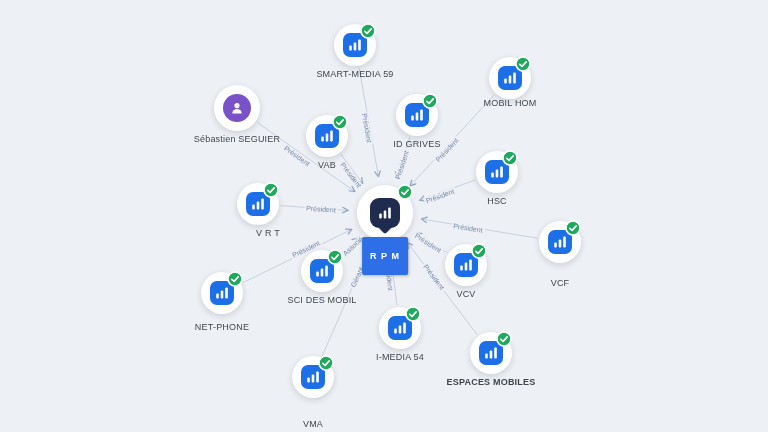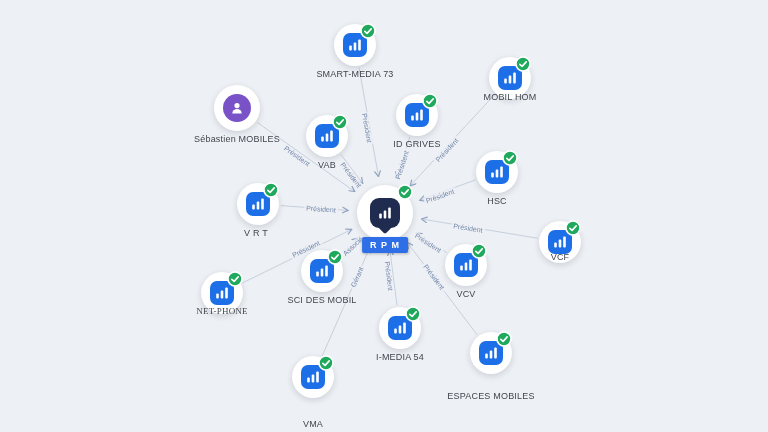--- a/index.html
+++ b/index.html
@@ -24,21 +24,21 @@
   .pin::after { content:""; position:absolute; bottom:-4px; left:50%;
          width:10px; height:10px; background:#202b50; border-radius:2px;
          transform:translateX(-50%) rotate(45deg); z-index:-1; }
 
   .check { position:absolute; top:-1px; right:0; width:16px; height:16px; line-height:0; }
 
   .node-label { position:absolute; transform:translateX(-50%); z-index:5;
                 font-size:9px; color:#41464e; white-space:nowrap; letter-spacing:.2px; }
   .central-badge { position:absolute; transform:translateX(-50%); z-index:6;
                 background:#2e6fe8; color:#ffffff; font-weight:bold; font-size:9px;
-                padding:3px 8px; border-radius:2px; letter-spacing:1px; white-space:nowrap;
+                padding:14px 8px; border-radius:2px; letter-spacing:1px; white-space:nowrap;
                 box-shadow:0 1px 3px rgba(0,0,0,.25); cursor:pointer; }
   .edge-label { position:absolute; z-index:2; font-size:7px; color:#7389ab;
                 white-space:nowrap; background:rgba(237,240,244,.85);
                 padding:0 2px; border-radius:2px; }
 </style>
 </head>
 <body>
 
 <div id="stage">
   <svg id="edges" xmlns="http://www.w3.org/2000/svg">
@@ -82,44 +82,44 @@
           <rect x="1.2" y="7.5" width="2.6" height="5" rx="0.9" fill="#fff"></rect>
           <rect x="5.7" y="4.5" width="2.6" height="8" rx="0.9" fill="#fff"></rect>
           <rect x="10.2" y="1.5" width="2.6" height="11" rx="0.9" fill="#fff"></rect>
         </svg>
       </span>
       <span class="check"><svg width="16" height="16" viewBox="0 0 16 16">
           <circle cx="8" cy="8" r="7" fill="#1fa95c" stroke="#fff" stroke-width="1.6"></circle>
           <polyline points="4.8,8.3 7.1,10.4 11.2,5.9" fill="none" stroke="#fff" stroke-width="1.6" stroke-linecap="round" stroke-linejoin="round"></polyline>
         </svg></span>
     </div>
-    <span class="node-label" style="top: 69px; left: 355px;">SMART-MEDIA 73</span>
+    <span class="node-label" style="top: 69px; left: 355px;">SMART-MEDIA 59</span>
     <div class="node company" style="left: 489px; top: 57px;">
       <span class="icon-sq">
         <svg width="14" height="14" viewBox="0 0 14 14">
           <rect x="1.2" y="7.5" width="2.6" height="5" rx="0.9" fill="#fff"></rect>
           <rect x="5.7" y="4.5" width="2.6" height="8" rx="0.9" fill="#fff"></rect>
           <rect x="10.2" y="1.5" width="2.6" height="11" rx="0.9" fill="#fff"></rect>
         </svg>
       </span>
       <span class="check"><svg width="16" height="16" viewBox="0 0 16 16">
           <circle cx="8" cy="8" r="7" fill="#1fa95c" stroke="#fff" stroke-width="1.6"></circle>
           <polyline points="4.8,8.3 7.1,10.4 11.2,5.9" fill="none" stroke="#fff" stroke-width="1.6" stroke-linecap="round" stroke-linejoin="round"></polyline>
         </svg></span>
     </div>
-    <span class="node-label" style="top: 92px; left: 510px;">MOBIL HOM</span>
+    <span class="node-label" style="top: 98px; left: 510px;">MOBIL HOM</span>
     <div class="node person" style="left: 214px; top: 85px;">
       <span class="person-circle">
         <svg width="14" height="14" viewBox="0 0 14 14">
           <circle cx="7" cy="4.6" r="2.6" fill="#fff"></circle>
           <path d="M2.3,12.6 a4.7,4.7 0 0 1 9.4,0 z" fill="#fff"></path>
         </svg>
       </span>
     </div>
-    <span class="node-label" style="top: 134px; left: 237px;">Sébastien MOBILES</span>
+    <span class="node-label" style="top: 134px; left: 237px;">Sébastien SEGUIER</span>
     <div class="node company" style="left: 396px; top: 94px;">
       <span class="icon-sq">
         <svg width="14" height="14" viewBox="0 0 14 14">
           <rect x="1.2" y="7.5" width="2.6" height="5" rx="0.9" fill="#fff"></rect>
           <rect x="5.7" y="4.5" width="2.6" height="8" rx="0.9" fill="#fff"></rect>
           <rect x="10.2" y="1.5" width="2.6" height="11" rx="0.9" fill="#fff"></rect>
         </svg>
       </span>
       <span class="check"><svg width="16" height="16" viewBox="0 0 16 16">
           <circle cx="8" cy="8" r="7" fill="#1fa95c" stroke="#fff" stroke-width="1.6"></circle>
@@ -161,21 +161,21 @@
           <rect x="1.2" y="7.5" width="2.6" height="5" rx="0.9" fill="#fff"></rect>
           <rect x="5.7" y="4.5" width="2.6" height="8" rx="0.9" fill="#fff"></rect>
           <rect x="10.2" y="1.5" width="2.6" height="11" rx="0.9" fill="#fff"></rect>
         </svg>
       </span>
       <span class="check"><svg width="16" height="16" viewBox="0 0 16 16">
           <circle cx="8" cy="8" r="7" fill="#1fa95c" stroke="#fff" stroke-width="1.6"></circle>
           <polyline points="4.8,8.3 7.1,10.4 11.2,5.9" fill="none" stroke="#fff" stroke-width="1.6" stroke-linecap="round" stroke-linejoin="round"></polyline>
         </svg></span>
     </div>
-    <span class="node-label" style="top: 228px; left: 256px;">V R T</span>
+    <span class="node-label" style="top: 228px; left: 268px;">V R T</span>
     <div class="node central" style="left: 357px; top: 185px;">
       <span class="pin">
         <svg width="14" height="14" viewBox="0 0 14 14">
           <rect x="1.2" y="7.5" width="2.6" height="5" rx="0.9" fill="#fff"></rect>
           <rect x="5.7" y="4.5" width="2.6" height="8" rx="0.9" fill="#fff"></rect>
           <rect x="10.2" y="1.5" width="2.6" height="11" rx="0.9" fill="#fff"></rect>
         </svg>
       </span>
       <span class="check"><svg width="16" height="16" viewBox="0 0 16 16">
           <circle cx="8" cy="8" r="7" fill="#1fa95c" stroke="#fff" stroke-width="1.6"></circle>
@@ -189,21 +189,21 @@
           <rect x="1.2" y="7.5" width="2.6" height="5" rx="0.9" fill="#fff"></rect>
           <rect x="5.7" y="4.5" width="2.6" height="8" rx="0.9" fill="#fff"></rect>
           <rect x="10.2" y="1.5" width="2.6" height="11" rx="0.9" fill="#fff"></rect>
         </svg>
       </span>
       <span class="check"><svg width="16" height="16" viewBox="0 0 16 16">
           <circle cx="8" cy="8" r="7" fill="#1fa95c" stroke="#fff" stroke-width="1.6"></circle>
           <polyline points="4.8,8.3 7.1,10.4 11.2,5.9" fill="none" stroke="#fff" stroke-width="1.6" stroke-linecap="round" stroke-linejoin="round"></polyline>
         </svg></span>
     </div>
-    <span class="node-label" style="top: 252px; left: 560px; text-align: center;">VCF</span>
+    <span class="node-label" style="top: 278px; left: 560px; text-align: center;">VCF</span>
     <div class="node company" style="left: 445px; top: 244px;">
       <span class="icon-sq">
         <svg width="14" height="14" viewBox="0 0 14 14">
           <rect x="1.2" y="7.5" width="2.6" height="5" rx="0.9" fill="#fff"></rect>
           <rect x="5.7" y="4.5" width="2.6" height="8" rx="0.9" fill="#fff"></rect>
           <rect x="10.2" y="1.5" width="2.6" height="11" rx="0.9" fill="#fff"></rect>
         </svg>
       </span>
       <span class="check"><svg width="16" height="16" viewBox="0 0 16 16">
           <circle cx="8" cy="8" r="7" fill="#1fa95c" stroke="#fff" stroke-width="1.6"></circle>
@@ -231,21 +231,21 @@
           <rect x="1.2" y="7.5" width="2.6" height="5" rx="0.9" fill="#fff"></rect>
           <rect x="5.7" y="4.5" width="2.6" height="8" rx="0.9" fill="#fff"></rect>
           <rect x="10.2" y="1.5" width="2.6" height="11" rx="0.9" fill="#fff"></rect>
         </svg>
       </span>
       <span class="check"><svg width="16" height="16" viewBox="0 0 16 16">
           <circle cx="8" cy="8" r="7" fill="#1fa95c" stroke="#fff" stroke-width="1.6"></circle>
           <polyline points="4.8,8.3 7.1,10.4 11.2,5.9" fill="none" stroke="#fff" stroke-width="1.6" stroke-linecap="round" stroke-linejoin="round"></polyline>
         </svg></span>
     </div>
-    <span class="node-label" style="top: 306px; left: 222px; font-family: Liberation Serif, serif;">NET-PHONE</span>
+    <span class="node-label" style="top: 322px; left: 222px;">NET-PHONE</span>
     <div class="node company" style="left: 379px; top: 307px;">
       <span class="icon-sq">
         <svg width="14" height="14" viewBox="0 0 14 14">
           <rect x="1.2" y="7.5" width="2.6" height="5" rx="0.9" fill="#fff"></rect>
           <rect x="5.7" y="4.5" width="2.6" height="8" rx="0.9" fill="#fff"></rect>
           <rect x="10.2" y="1.5" width="2.6" height="11" rx="0.9" fill="#fff"></rect>
         </svg>
       </span>
       <span class="check"><svg width="16" height="16" viewBox="0 0 16 16">
           <circle cx="8" cy="8" r="7" fill="#1fa95c" stroke="#fff" stroke-width="1.6"></circle>
@@ -259,21 +259,21 @@
           <rect x="1.2" y="7.5" width="2.6" height="5" rx="0.9" fill="#fff"></rect>
           <rect x="5.7" y="4.5" width="2.6" height="8" rx="0.9" fill="#fff"></rect>
           <rect x="10.2" y="1.5" width="2.6" height="11" rx="0.9" fill="#fff"></rect>
         </svg>
       </span>
       <span class="check"><svg width="16" height="16" viewBox="0 0 16 16">
           <circle cx="8" cy="8" r="7" fill="#1fa95c" stroke="#fff" stroke-width="1.6"></circle>
           <polyline points="4.8,8.3 7.1,10.4 11.2,5.9" fill="none" stroke="#fff" stroke-width="1.6" stroke-linecap="round" stroke-linejoin="round"></polyline>
         </svg></span>
     </div>
-    <span class="node-label" style="top: 391px; left: 491px;">ESPACES MOBILES</span>
+    <span class="node-label" style="top: 377px; left: 491px; font-weight: bold;">ESPACES MOBILES</span>
     <div class="node company" style="left: 292px; top: 356px;">
       <span class="icon-sq">
         <svg width="14" height="14" viewBox="0 0 14 14">
           <rect x="1.2" y="7.5" width="2.6" height="5" rx="0.9" fill="#fff"></rect>
           <rect x="5.7" y="4.5" width="2.6" height="8" rx="0.9" fill="#fff"></rect>
           <rect x="10.2" y="1.5" width="2.6" height="11" rx="0.9" fill="#fff"></rect>
         </svg>
       </span>
       <span class="check"><svg width="16" height="16" viewBox="0 0 16 16">
           <circle cx="8" cy="8" r="7" fill="#1fa95c" stroke="#fff" stroke-width="1.6"></circle>

